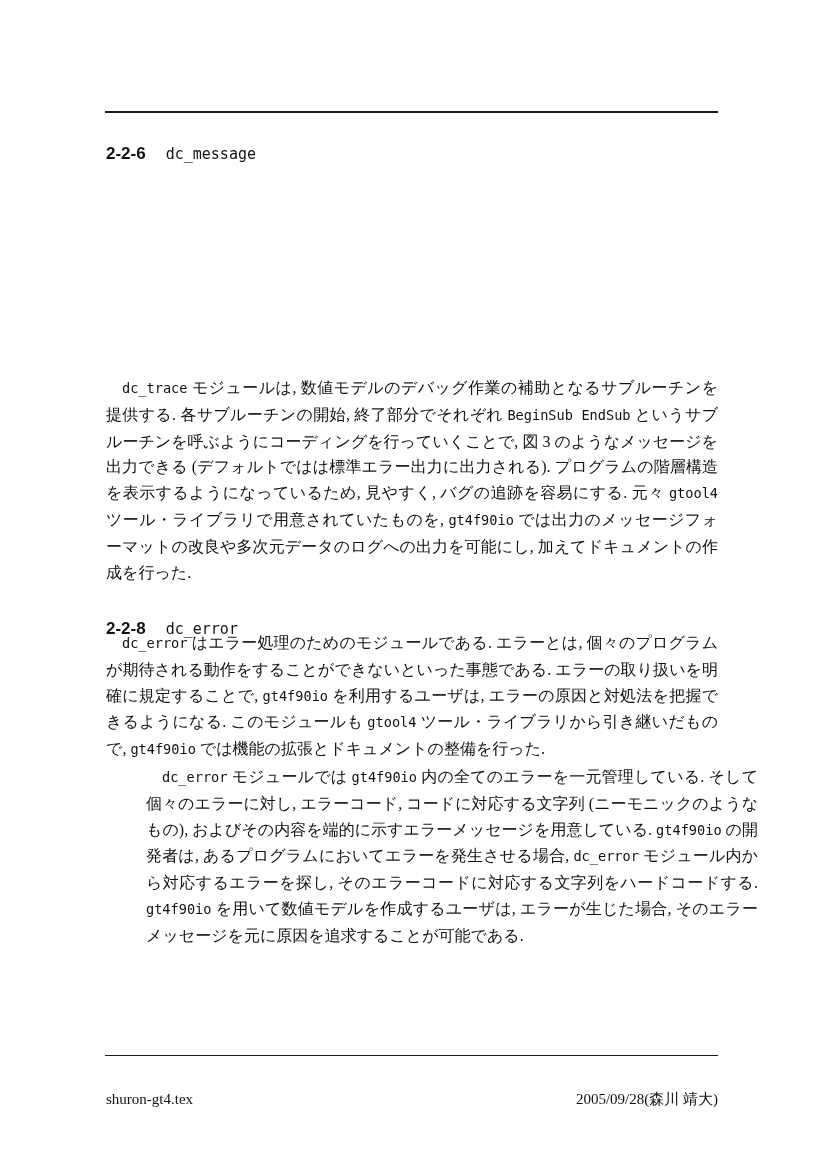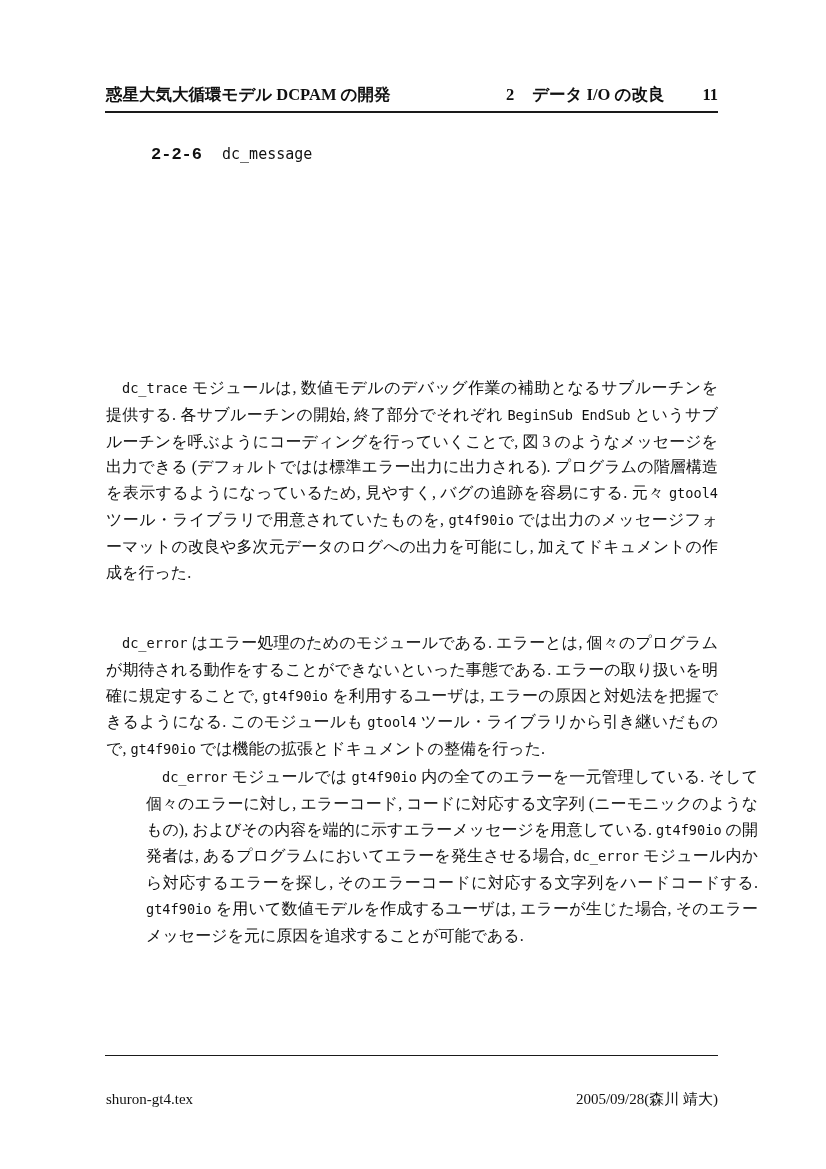--- a/index.html
+++ b/index.html
@@ -48,22 +48,21 @@
   .section-heading {
     position: absolute;
     left: 106px;
     width: 612px;
     font-size: 17px;
     line-height: 24px;
     white-space: nowrap;
   }
   .section-heading .sec-num {
     font-weight: bold;
-    font-family: Liberation Mono, monospace;
-    margin-left: 45px;
+    font-family: Liberation Sans, sans-serif;
   }
   .section-heading .sec-title {
     font-family: "DejaVu Sans Mono", "Liberation Mono", monospace;
     font-size: 15px;
     margin-left: 20px;
     font-weight: normal;
   }
   #heading-226 { top: 142px; }
   #heading-227 { top: 337px; }
   #heading-228 { top: 617px; }
@@ -105,36 +104,31 @@
     align-items: baseline;
     font-size: 15px;
     line-height: 22px;
   }
 </style>
 </head>
 <body>
 
 <div class="page">
 
-  <div class="running-header">
-    <span>惑星大気大循環モデル DCPAM の開発</span>
-    <span class="right-group">
-      <span class="sec-no">2</span>
-      <span>データ I/O の改良</span>
-      <span class="page-no">11</span>
-    </span>
-  </div>
   <div class="header-rule"></div>
 
   <div class="section-heading" id="heading-226">
     <span class="sec-num">2-2-6</span><span class="sec-title">dc_message</span>
   </div>
 
   <div class="para" id="para-227-0"><span class="tt">dc_trace</span><span class="rm"> モジュールは, 数値モデルのデバッグ作業の補助となるサブルーチンを提供する. 各サブルーチンの開始, 終了部分でそれぞれ </span><span class="tt">BeginSub EndSub</span><span class="rm"> というサブルーチンを呼ぶようにコーディングを行っていくことで, 図 3 のようなメッセージを出力できる (デフォルトではは標準エラー出力に出力される). プログラムの階層構造を表示するようになっているため, 見やすく, バグの追跡を容易にする. 元々 </span><span class="tt">gtool4</span><span class="rm"> ツール・ライブラリで用意されていたものを, </span><span class="tt">gt4f90io</span><span class="rm"> では出力のメッセージフォーマットの改良や多次元データのログへの出力を可能にし, 加えてドキュメントの作成を行った.</span></div>
 
+  <div class="section-heading" id="heading-228">
+    <span class="sec-num">2-2-8</span><span class="sec-title">dc_error</span>
+  </div>
   <div class="para" id="para-228-0"><span class="tt">dc_error</span><span class="rm"> はエラー処理のためのモジュールである. エラーとは, 個々のプログラムが期待される動作をすることができないといった事態である. エラーの取り扱いを明確に規定することで, </span><span class="tt">gt4f90io</span><span class="rm"> を利用するユーザは, エラーの原因と対処法を把握できるようになる. このモジュールも </span><span class="tt">gtool4</span><span class="rm"> ツール・ライブラリから引き継いだもので, </span><span class="tt">gt4f90io</span><span class="rm"> では機能の拡張とドキュメントの整備を行った.</span></div>
   <div class="para" id="para-228-1"><span class="tt">dc_error</span><span class="rm"> モジュールでは </span><span class="tt">gt4f90io</span><span class="rm"> 内の全てのエラーを一元管理している. そして個々のエラーに対し, エラーコード, コードに対応する文字列 (ニーモニックのようなもの), およびその内容を端的に示すエラーメッセージを用意している. </span><span class="tt">gt4f90io</span><span class="rm"> の開発者は, あるプログラムにおいてエラーを発生させる場合, </span><span class="tt">dc_error</span><span class="rm"> モジュール内から対応するエラーを探し, そのエラーコードに対応する文字列をハードコードする. </span><span class="tt">gt4f90io</span><span class="rm"> を用いて数値モデルを作成するユーザは, エラーが生じた場合, そのエラーメッセージを元に原因を追求することが可能である.</span></div>
 
   <div class="footer-rule"></div>
   <div class="footer-row">
     <span>shuron-gt4.tex</span>
     <span>2005/09/28(森川 靖大)</span>
   </div>
 
 </div>

